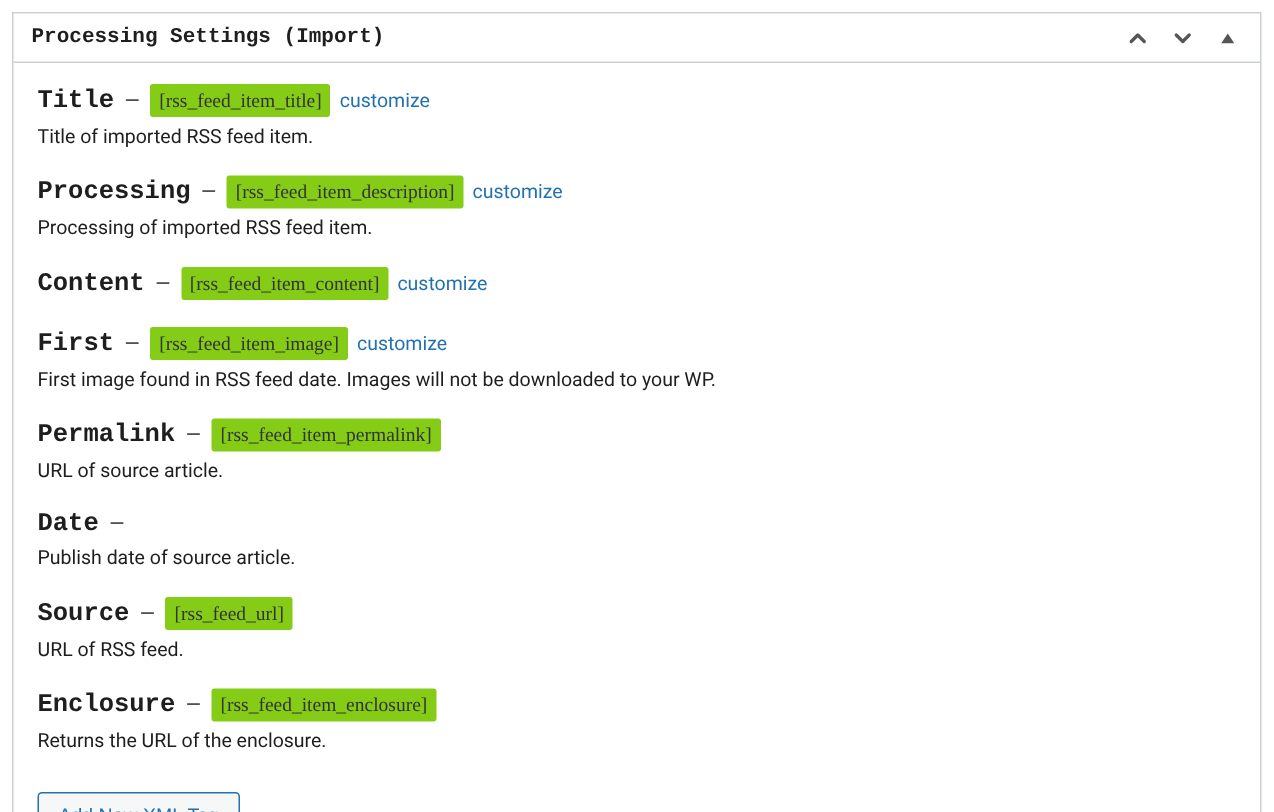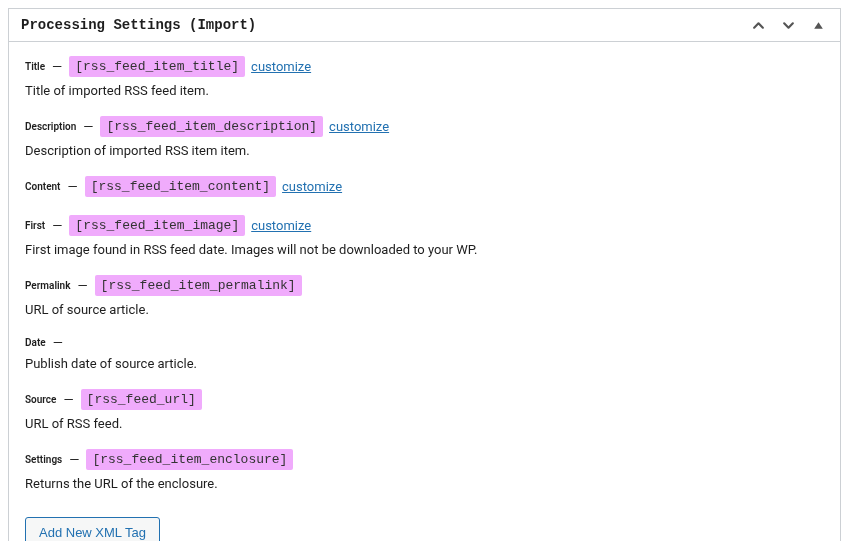--- a/index.html
+++ b/index.html
@@ -51,38 +51,38 @@
     }
     .field-row {
       display: flex;
       align-items: center;
       flex-wrap: wrap;
       gap: 6px;
       margin-bottom: 3px;
     }
     .field-label {
       font-weight: 600;
-      font-size: 10px;
+      font-size: 17px;
+      font-family: Liberation Mono, monospace;
     }
     .dash {
       color: #1e1e1e;
       padding: 0 1px;
     }
     .token {
-      font-family: Liberation Mono, monospace;
-      font-size: 13px;
-      background: #f0abfc;
+      font-family: Liberation Serif, serif;
+      font-size: 13px;
+      background: #84cc16;
       padding: 3px 6px;
       border-radius: 2px;
       color: #333;
       white-space: nowrap;
     }
     .customize-link {
       color: #2271b1;
-      text-decoration: underline;
       font-size: 13px;
       cursor: pointer;
       text-align: center;
     }
     .field-desc {
       font-size: 13px;
       color: #1e1e1e;
       margin-top: 6px;
     }
     .btn-secondary {
@@ -128,26 +128,26 @@
         <span class="field-label">Title</span>
         <span class="dash">—</span>
         <span class="token">[rss_feed_item_title]</span>
         <a class="customize-link">customize</a>
       </div>
       <div class="field-desc">Title of imported RSS feed item.</div>
     </div>
 
     <div class="field">
       <div class="field-row">
-        <span class="field-label">Description</span>
+        <span class="field-label">Processing</span>
         <span class="dash">—</span>
         <span class="token">[rss_feed_item_description]</span>
         <a class="customize-link">customize</a>
       </div>
-      <div class="field-desc">Description of imported RSS item item.</div>
+      <div class="field-desc">Processing of imported RSS feed item.</div>
     </div>
 
     <div class="field">
       <div class="field-row">
         <span class="field-label">Content</span>
         <span class="dash">—</span>
         <span class="token">[rss_feed_item_content]</span>
         <a class="customize-link">customize</a>
       </div>
     </div>
@@ -183,21 +183,21 @@
       <div class="field-row">
         <span class="field-label">Source</span>
         <span class="dash">—</span>
         <span class="token">[rss_feed_url]</span>
       </div>
       <div class="field-desc">URL of RSS feed.</div>
     </div>
 
     <div class="field">
       <div class="field-row">
-        <span class="field-label">Settings</span>
+        <span class="field-label">Enclosure</span>
         <span class="dash">—</span>
         <span class="token">[rss_feed_item_enclosure]</span>
       </div>
       <div class="field-desc">Returns the URL of the enclosure.</div>
     </div>
 
     <button class="btn-secondary">Add New XML Tag</button>
 
   </div>
 </div>

